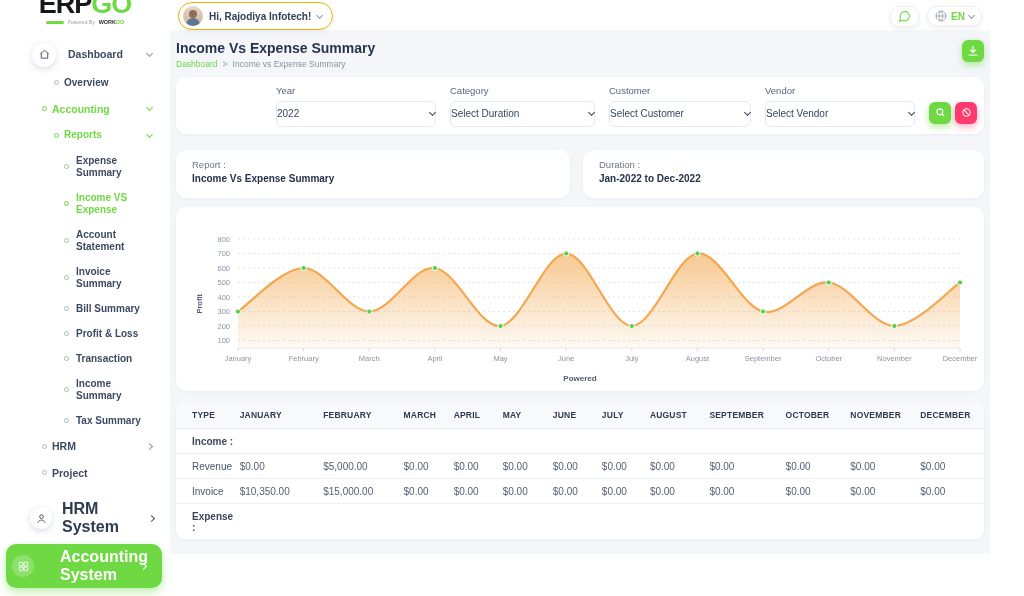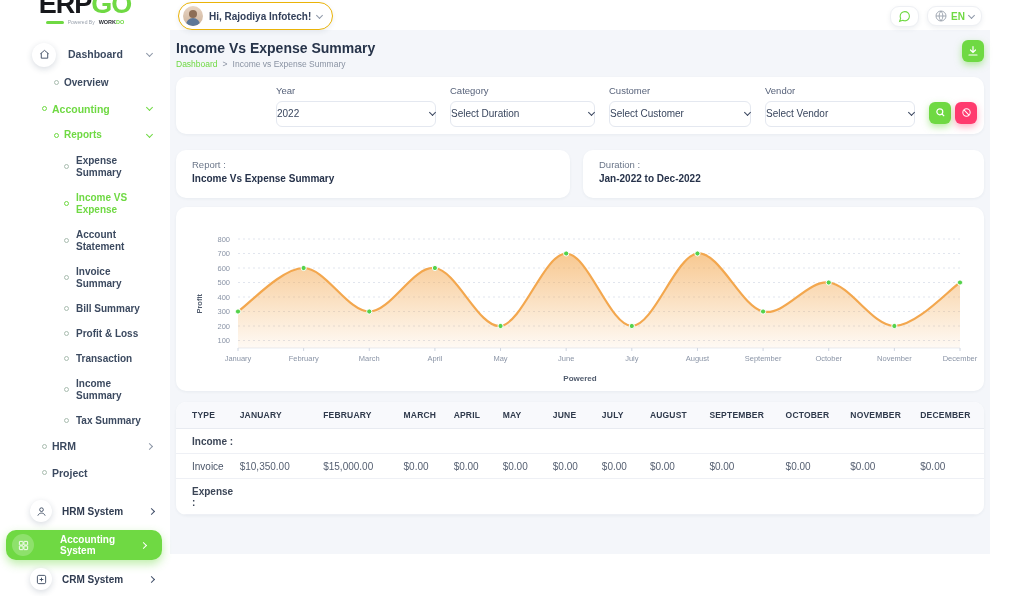--- a/index.html
+++ b/index.html
@@ -35,21 +35,21 @@
   .lvl1 .bullet { left:42px; } .lvl2 .bullet { left:54px; } .lvl3 .bullet { left:64px; }
   .mi.act .bullet { border-color:#6fd943; }
   .chev { width:5px; height:5px; border-right:1.4px solid #8d97a7; border-bottom:1.4px solid #8d97a7;
       position:absolute; right:18px; }
   .chev.down { transform:rotate(45deg); margin-top:-2px; }
   .chev.right { transform:rotate(-45deg); }
   .mi.act .chev { border-color:#6fd943; }
 
   .systems { margin-top:10px; display:flex; flex-direction:column; gap:4px; }
   .sys { display:flex; align-items:center; padding:4px 14px 4px 32px; position:relative;
-      font-size:10px; font-weight:700; color:#2f3b50; min-height:30px; cursor:pointer; }
+      font-size:16px; font-weight:700; color:#2f3b50; min-height:30px; cursor:pointer; }
   .sys .icon-circle { left:30px; width:22px; height:22px; }
   .sys .milab { margin-left:30px; }
   .sys.act { background:#6fd943; color:#fff; margin:0 8px 0 6px; border-radius:10px;
       padding-left:26px; box-shadow:0 4px 10px rgba(111,217,67,.45); }
   .sys.act .icon-circle { left:6px; background:rgba(255,255,255,.22); box-shadow:none; }
   .sys.act .milab { margin-left:28px; }
   .sys .chev { border-color:#43506a; right:16px; }
   .sys.act .chev { border-color:#fff; }
 
   
@@ -444,20 +444,35 @@
                 <td></td>
                 <td></td>
                 <td></td>
                 <td></td>
                 <td></td>
                 <td></td>
                 <td></td>
                 <td></td>
               </tr>
               <tr class="data">
+                <td>Revenue</td>
+                <td>$0.00</td>
+                <td>$5,000.00</td>
+                <td>$0.00</td>
+                <td>$0.00</td>
+                <td>$0.00</td>
+                <td>$0.00</td>
+                <td>$0.00</td>
+                <td>$0.00</td>
+                <td>$0.00</td>
+                <td>$0.00</td>
+                <td>$0.00</td>
+                <td>$0.00</td>
+              </tr>
+              <tr class="data">
                 <td>Invoice</td>
                 <td>$10,350.00</td>
                 <td>$15,000.00</td>
                 <td>$0.00</td>
                 <td>$0.00</td>
                 <td>$0.00</td>
                 <td>$0.00</td>
                 <td>$0.00</td>
                 <td>$0.00</td>
                 <td>$0.00</td>

